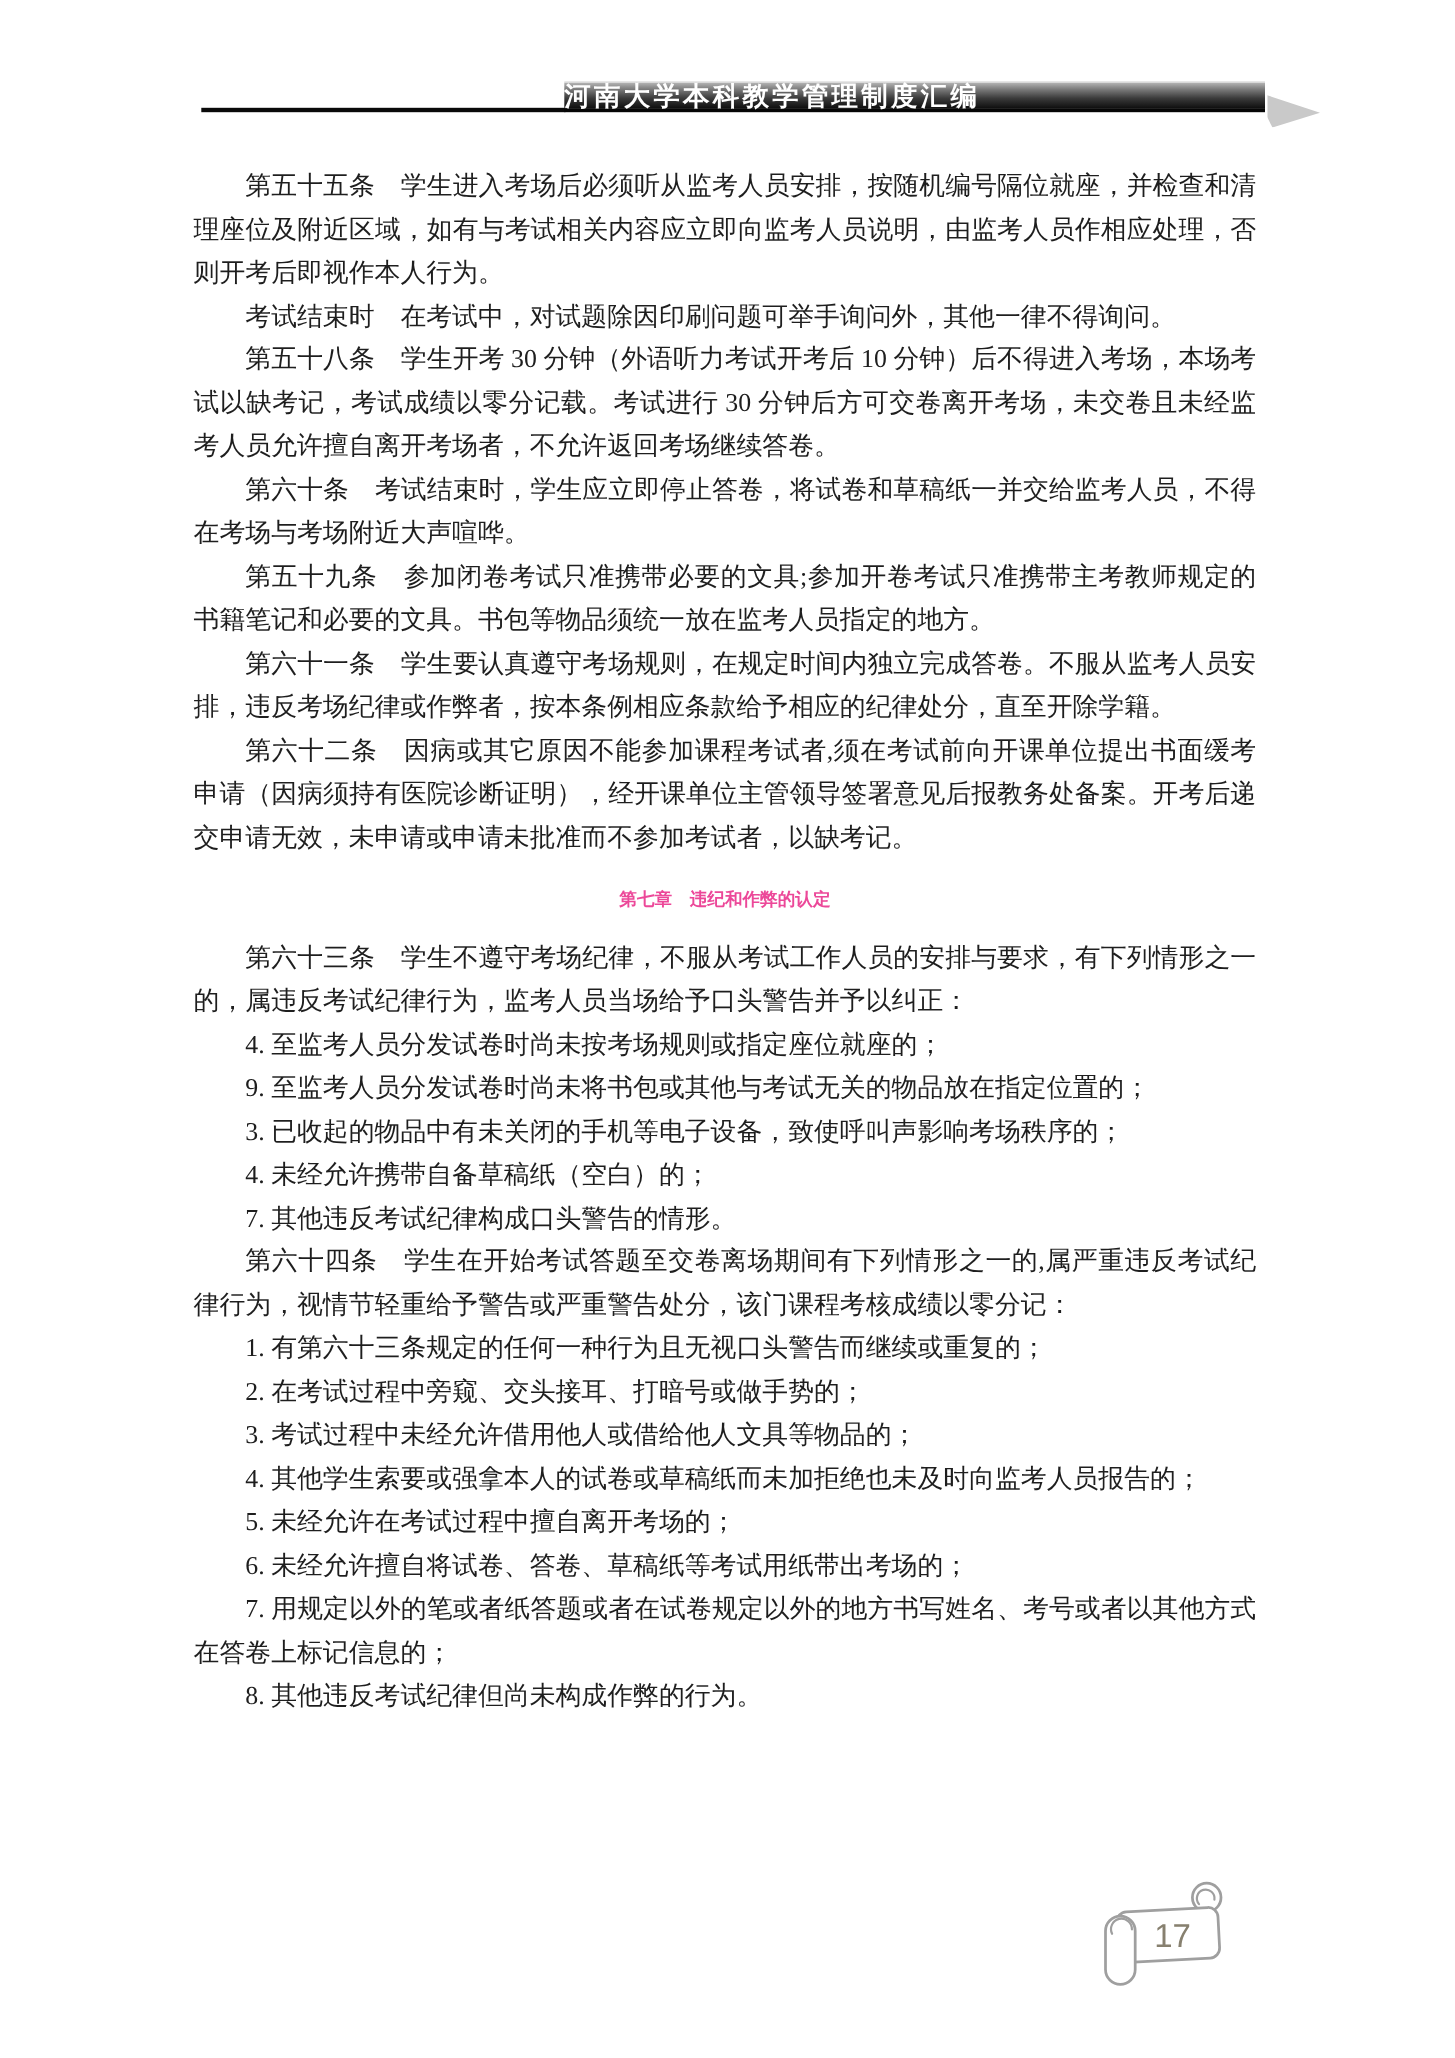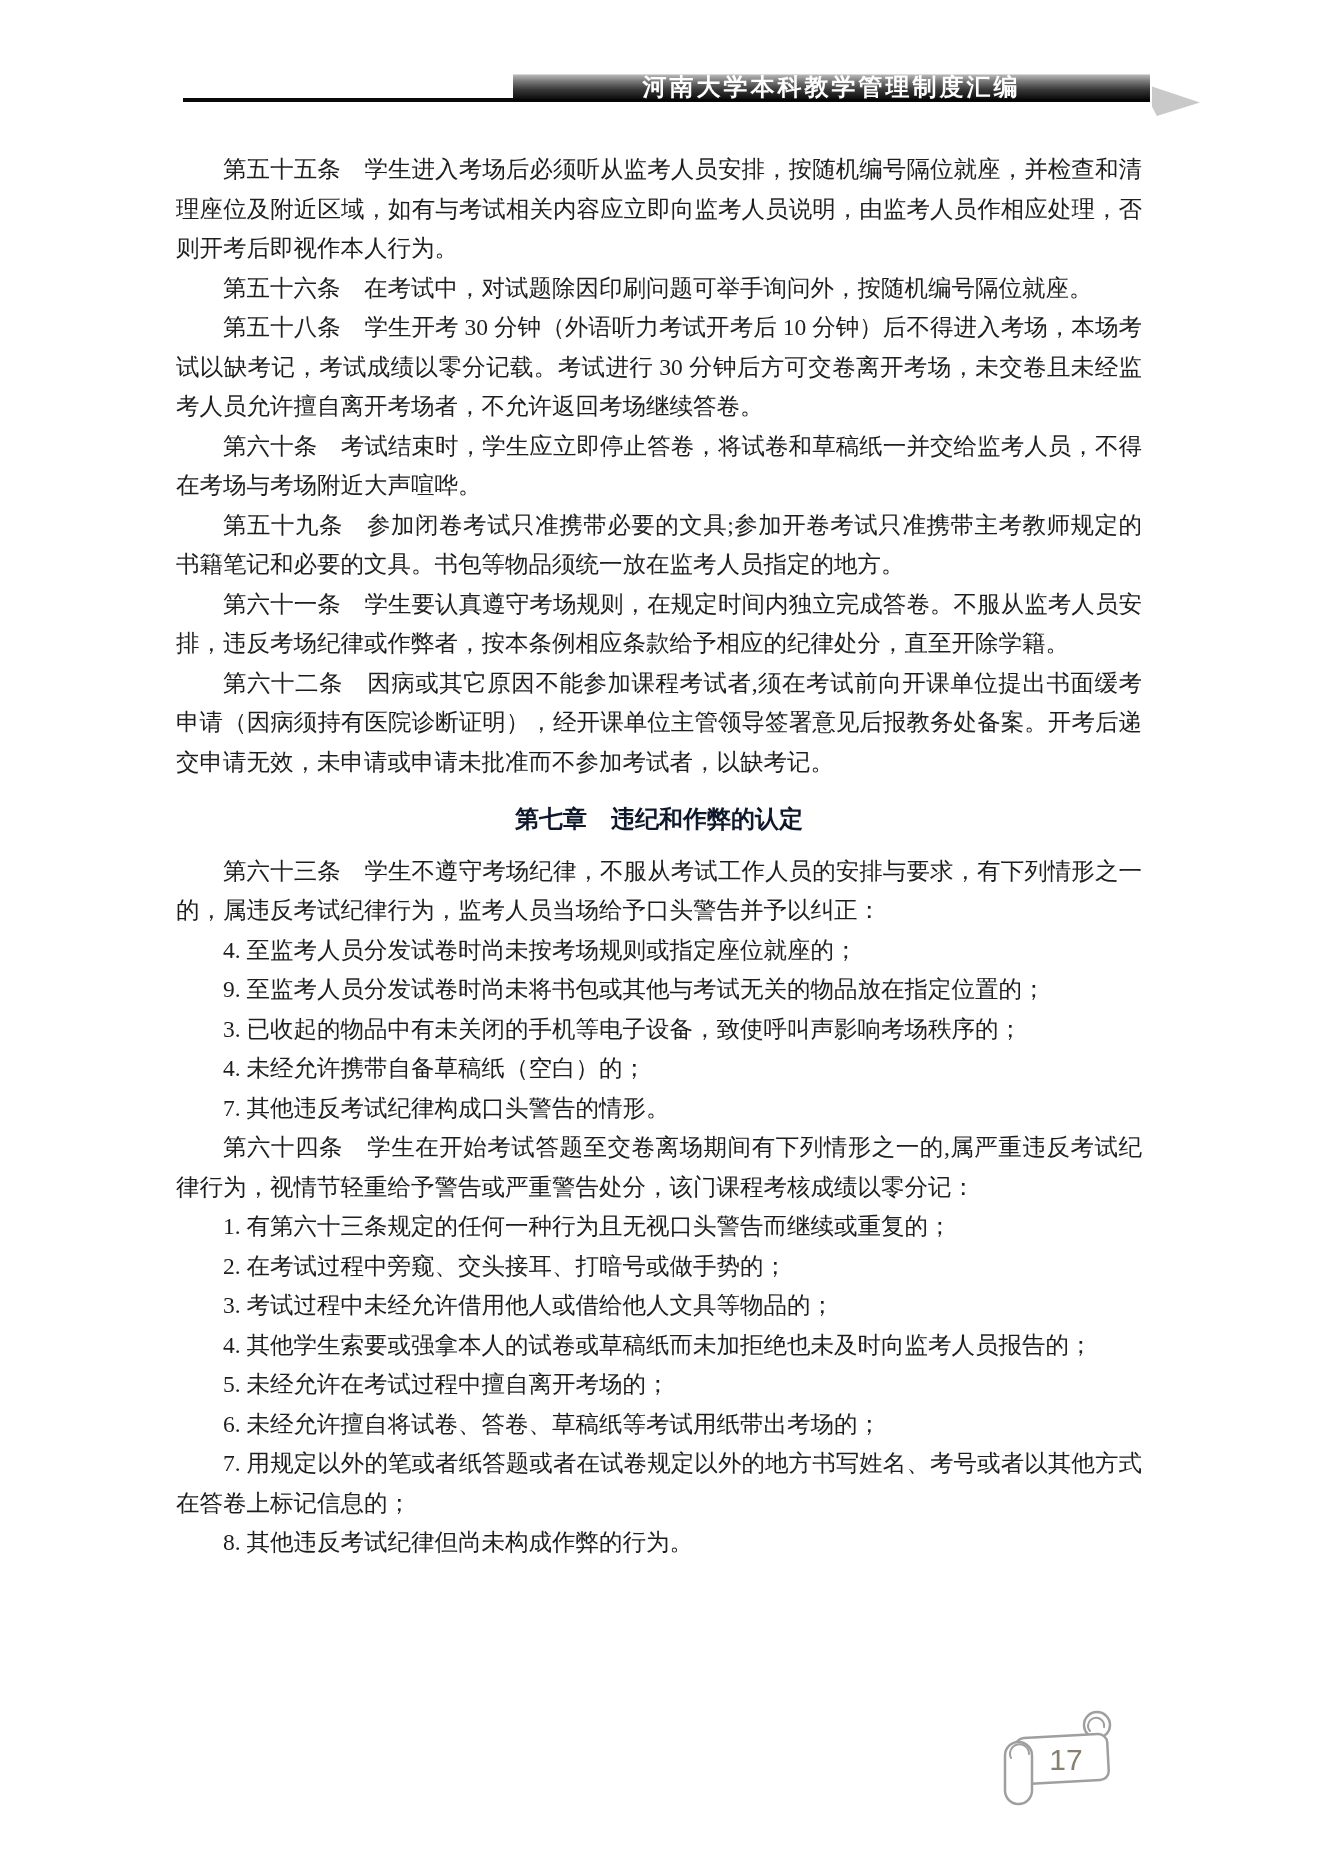--- a/index.html
+++ b/index.html
@@ -20,21 +20,21 @@
     width: 331px; height: 4px;
     background: #0a0a0a;
   }
   .header-bar {
     position: absolute;
     left: 513px; top: 74px;
     width: 637px; height: 28px;
     background: linear-gradient(180deg, #b6b6b6 0%, #7c7c7c 25%, #3a3a3a 60%, #0c0c0c 100%);
     border-top: 1px solid #d8d8d8;
     border-bottom: 3px solid #060606;
-    display: flex; align-items: center; justify-content: center;
+    display: flex; align-items: center; justify-content: flex-start;
   }
   .header-title {
     color: #ffffff;
     font-family: "Liberation Sans", "DejaVu Sans", sans-serif;
     font-weight: bold;
     font-size: 24px;
     letter-spacing: 3px;
     white-space: nowrap;
   }
   .header-arrow {
@@ -51,25 +51,25 @@
     width: 966px;
     font-size: 23.5px;
     line-height: 39.5px;
     text-align: justify;
   }
   .para { margin: 0; text-indent: 47px; }
   .chapter {
     margin: 18px 0 12px 0;
     text-indent: 0;
     text-align: center;
-    font-family: Liberation Serif, serif;
+    font-family: Liberation Mono, monospace;
     font-weight: bold;
-    font-size: 24px;
+    font-size: 16px;
     line-height: 39.5px;
-    color: #0f172a;
+    color: #ec4899;
   }
   
   .footer-scroll { position: absolute; left: 992px; top: 1706px; }
   .scroll-num {
     font-family: "Liberation Sans", "DejaVu Sans", sans-serif;
     font-size: 30px;
     fill: #87806f;
   }
 </style>
 </head>
@@ -80,21 +80,21 @@
   <div class="header-rule"></div>
 
   <div class="header-bar">
     <span class="header-title">河南大学本科教学管理制度汇编</span>
   </div>
 
   <div class="header-arrow"></div>
 
   <main class="content">
       <p class="para">第五十五条　学生进入考场后必须听从监考人员安排，按随机编号隔位就座，并检查和清理座位及附近区域，如有与考试相关内容应立即向监考人员说明，由监考人员作相应处理，否则开考后即视作本人行为。</p>
-      <p class="para">第五十六条　在考试中，对试题除因印刷问题可举手询问外，按随机编号隔位就座。</p>
+      <p class="para">考试结束时　在考试中，对试题除因印刷问题可举手询问外，其他一律不得询问。</p>
       <p class="para">第五十八条　学生开考 30 分钟（外语听力考试开考后 10 分钟）后不得进入考场，本场考试以缺考记，考试成绩以零分记载。考试进行 30 分钟后方可交卷离开考场，未交卷且未经监考人员允许擅自离开考场者，不允许返回考场继续答卷。</p>
       <p class="para">第六十条　考试结束时，学生应立即停止答卷，将试卷和草稿纸一并交给监考人员，不得在考场与考场附近大声喧哗。</p>
       <p class="para">第五十九条　参加闭卷考试只准携带必要的文具;参加开卷考试只准携带主考教师规定的书籍笔记和必要的文具。书包等物品须统一放在监考人员指定的地方。</p>
       <p class="para">第六十一条　学生要认真遵守考场规则，在规定时间内独立完成答卷。不服从监考人员安排，违反考场纪律或作弊者，按本条例相应条款给予相应的纪律处分，直至开除学籍。</p>
       <p class="para">第六十二条　因病或其它原因不能参加课程考试者,须在考试前向开课单位提出书面缓考申请（因病须持有医院诊断证明），经开课单位主管领导签署意见后报教务处备案。开考后递交申请无效，未申请或申请未批准而不参加考试者，以缺考记。</p>
       <h2 class="chapter">第七章　违纪和作弊的认定</h2>
       <p class="para">第六十三条　学生不遵守考场纪律，不服从考试工作人员的安排与要求，有下列情形之一的，属违反考试纪律行为，监考人员当场给予口头警告并予以纠正：</p>
       <p class="para">4. 至监考人员分发试卷时尚未按考场规则或指定座位就座的；</p>
       <p class="para">9. 至监考人员分发试卷时尚未将书包或其他与考试无关的物品放在指定位置的；</p>
       <p class="para">3. 已收起的物品中有未关闭的手机等电子设备，致使呼叫声影响考场秩序的；</p>

